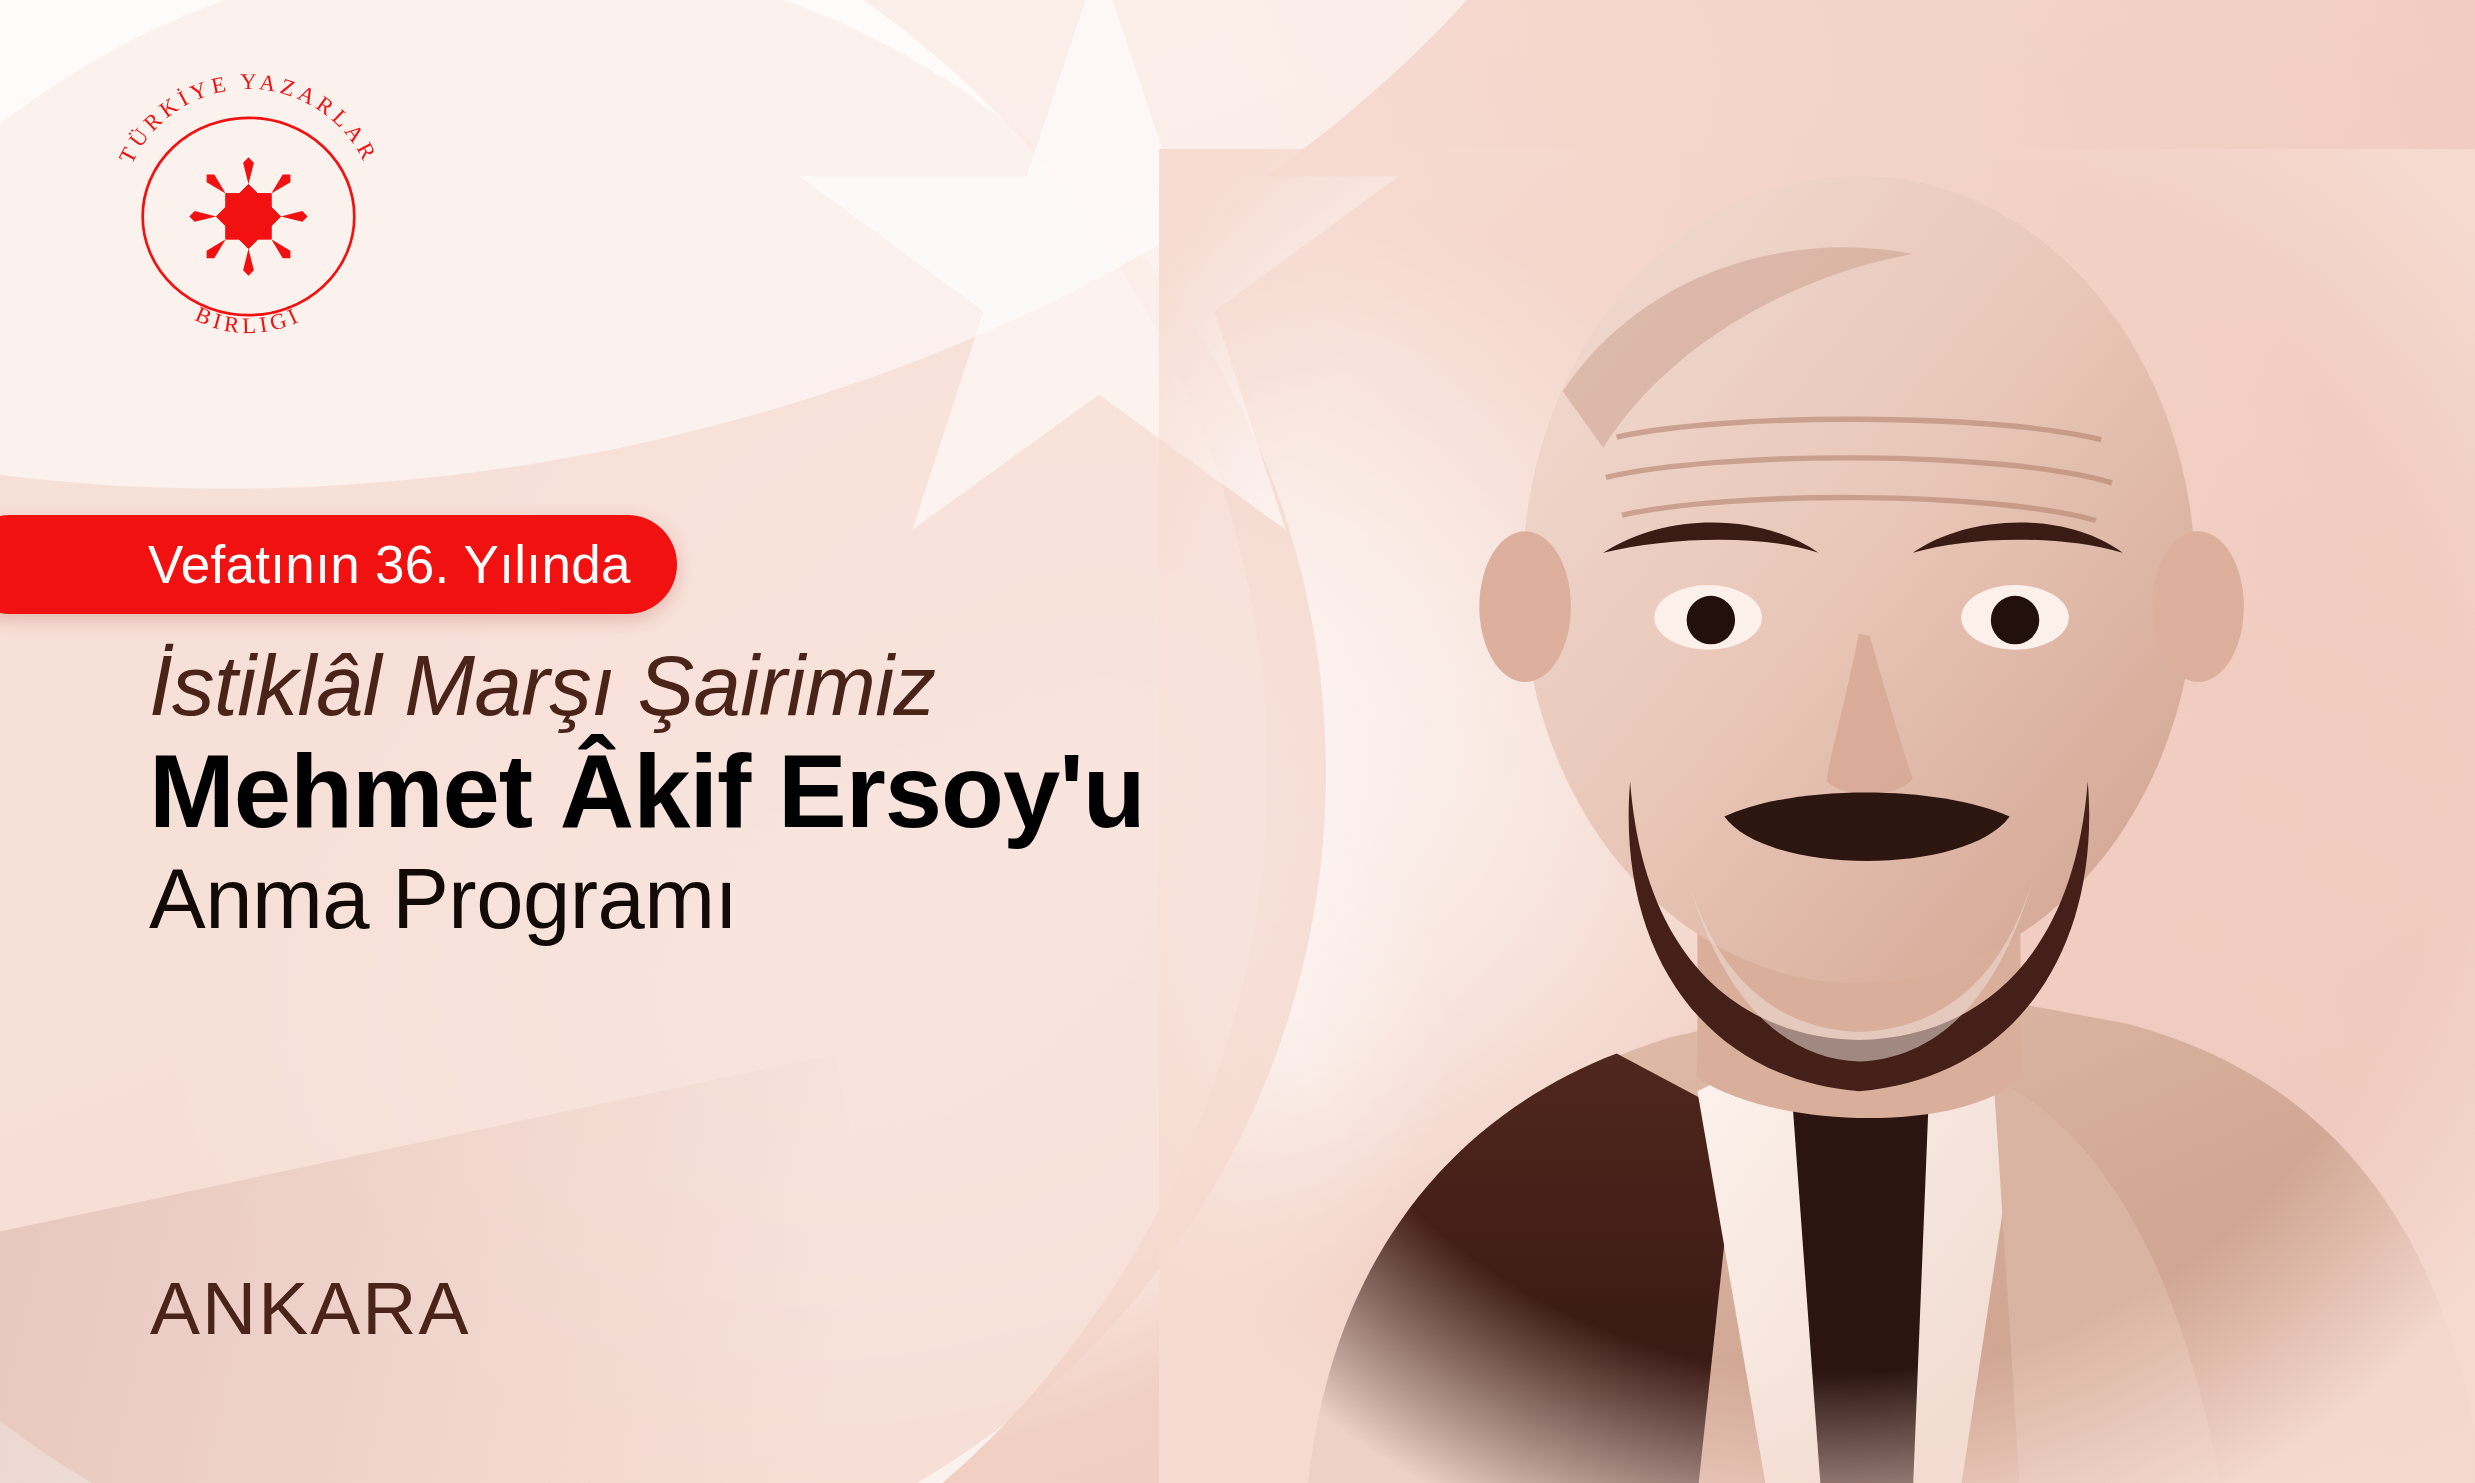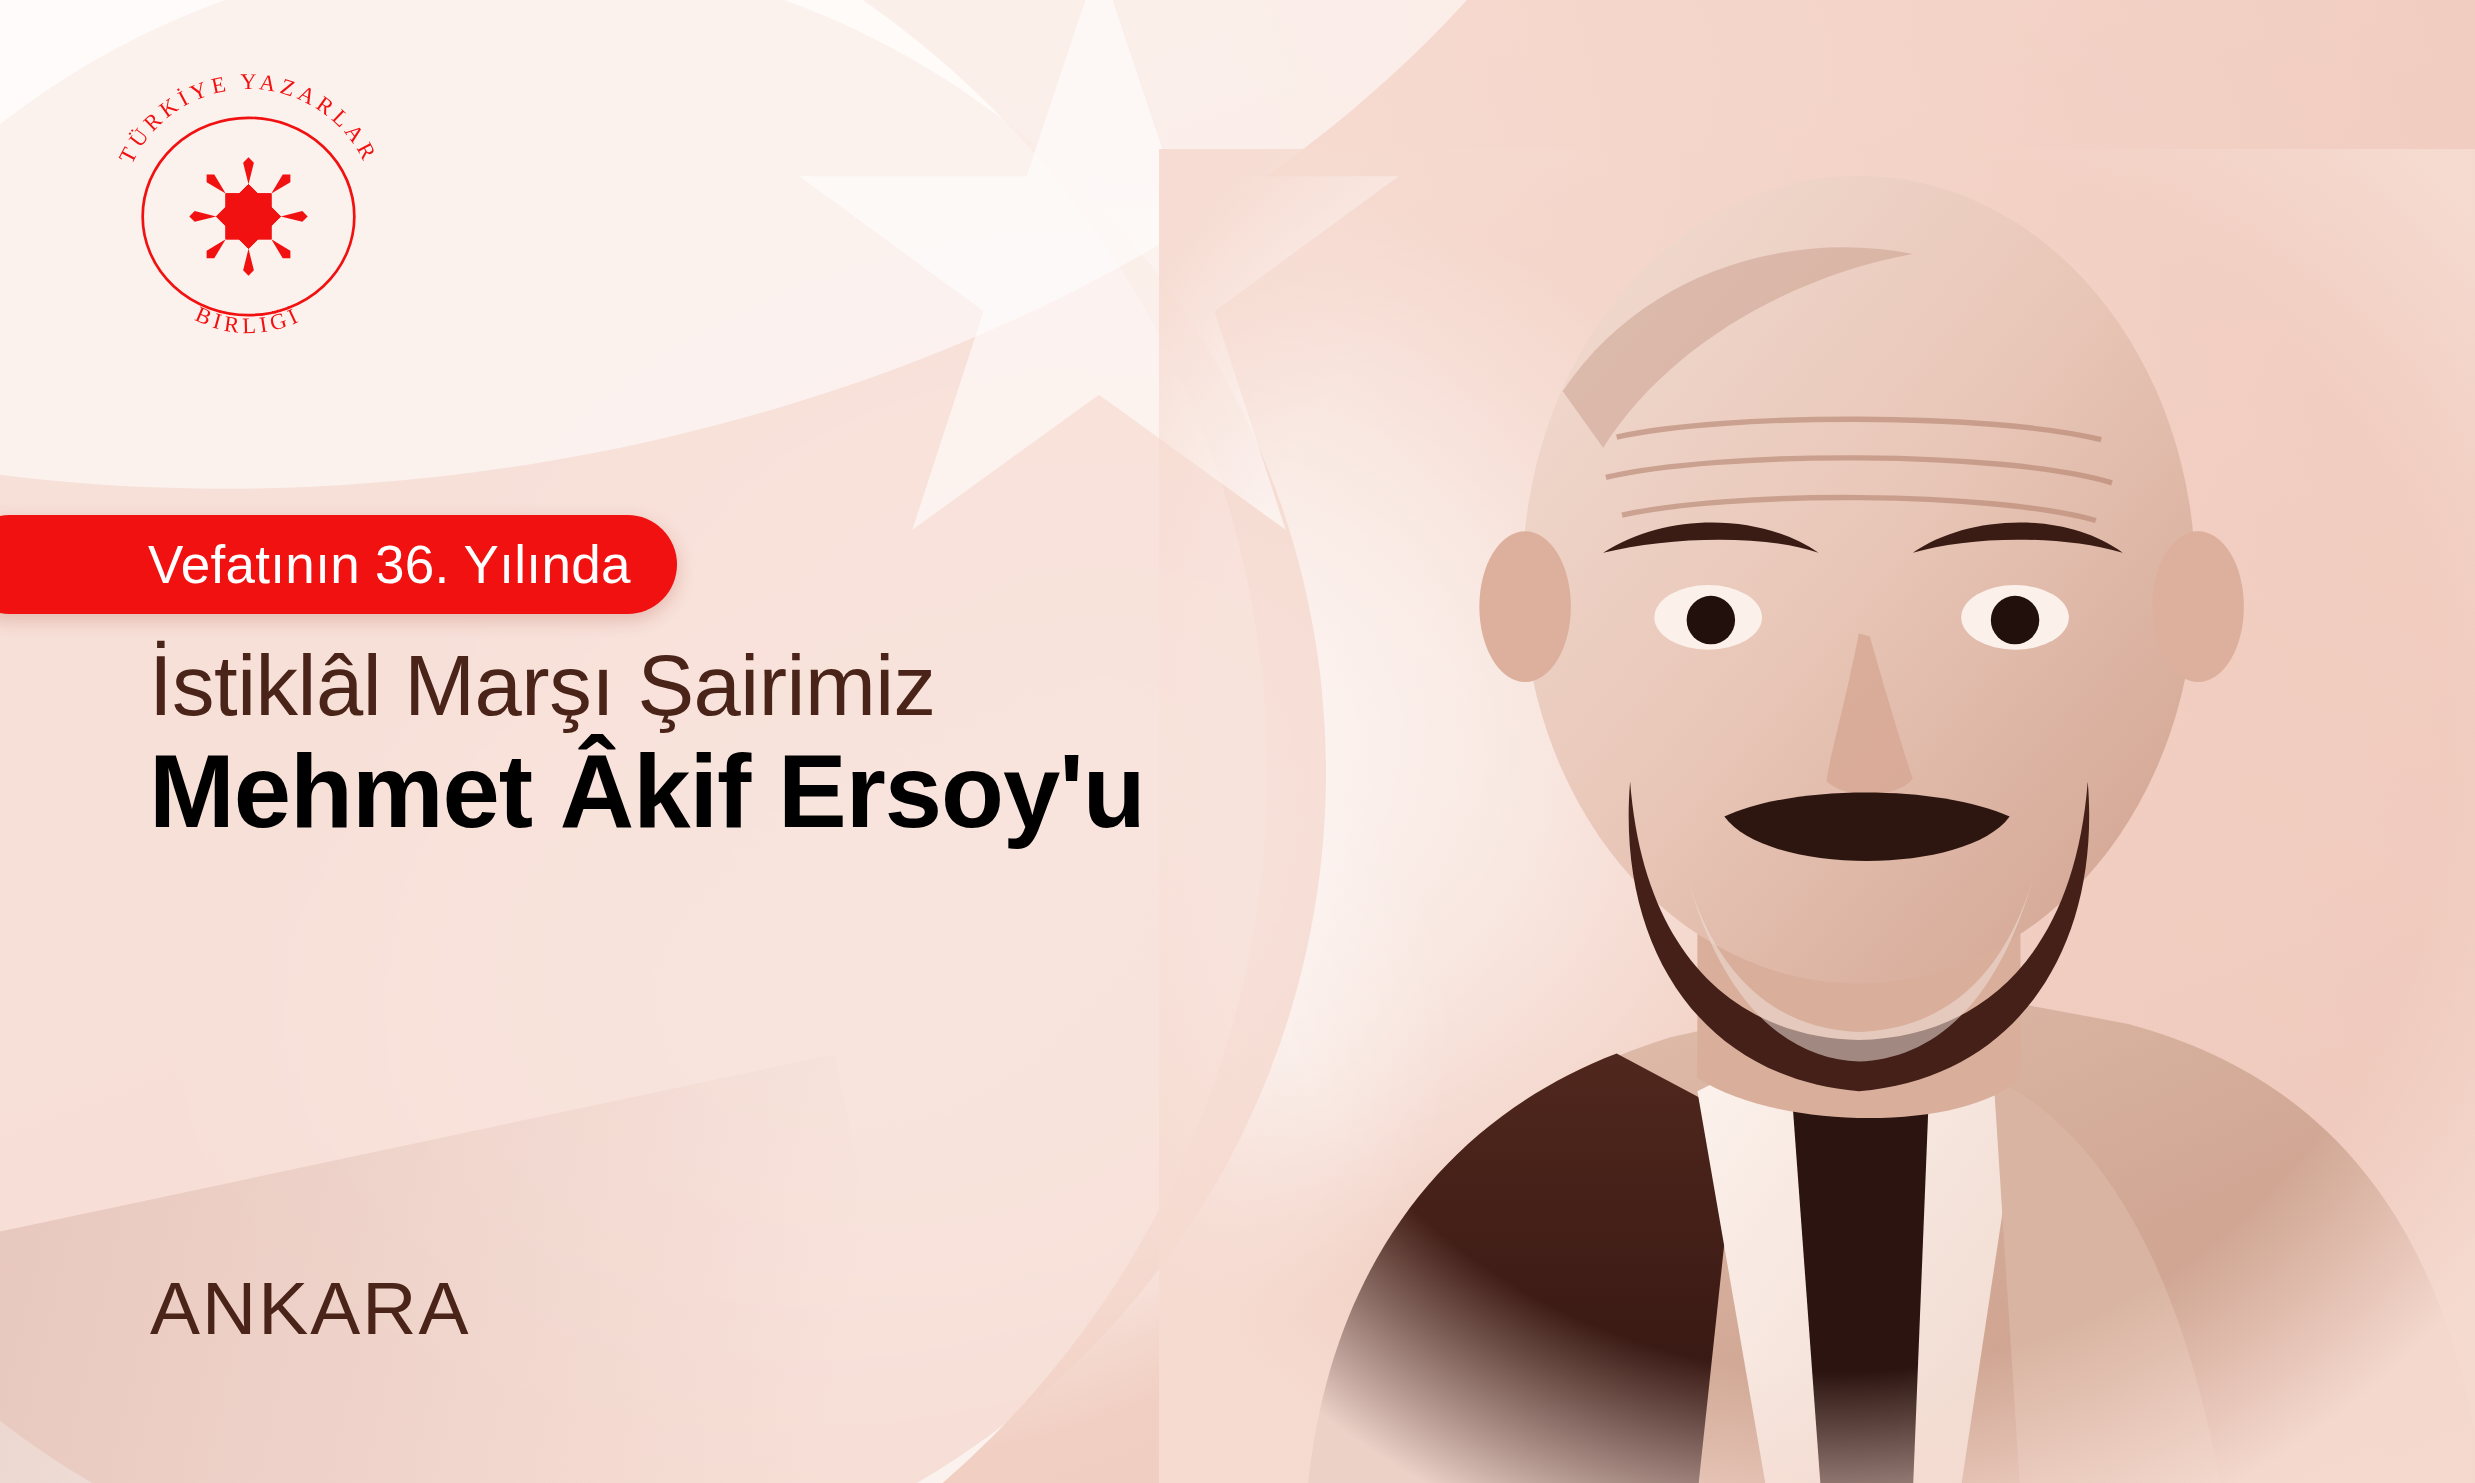--- a/index.html
+++ b/index.html
@@ -97,20 +97,21 @@
     position:absolute; left:149px; top:642px;
     width:1346px;
   }
   .line-sub{
     font-size:85px;
     color:#4a2319;
     line-height:1.04;
     letter-spacing:-0.5px;
     white-space:nowrap;
     font-family:"Liberation Sans", sans-serif;
+    font-style:italic;
   }
   .line-name{
     font-size:103px;
     font-weight:bold;
     color:#000000;
     line-height:1.08;
     letter-spacing:-1px;
     margin-top:6px;
     white-space:nowrap;
     font-family:"Liberation Sans", sans-serif;
@@ -271,20 +272,21 @@
     </svg>
   </div>
 
   <div class="badge">
     <span>Vefatının 36. Yılında</span>
   </div>
 
   <div class="headline">
     <div class="line-sub">İstiklâl Marşı Şairimiz</div>
     <div class="line-name">Mehmet Âkif Ersoy'u</div>
+    <div class="line-prog">Anma Programı</div>
   </div>
 
   <div class="footer">
     <div class="f-city">ANKARA</div>
   </div>
 
 </div>
 
 
 </body></html>

